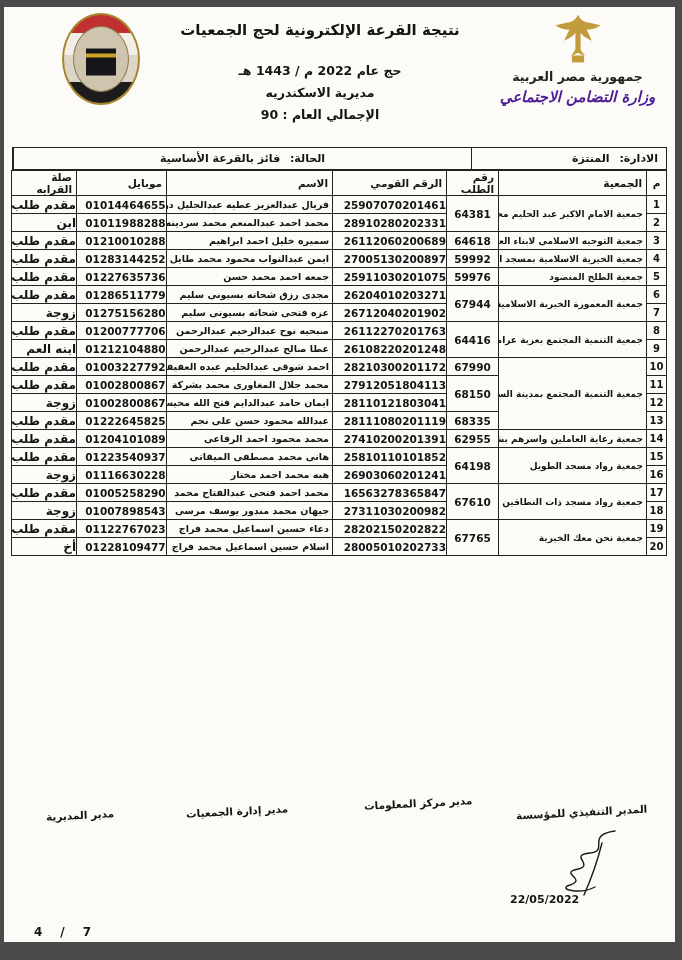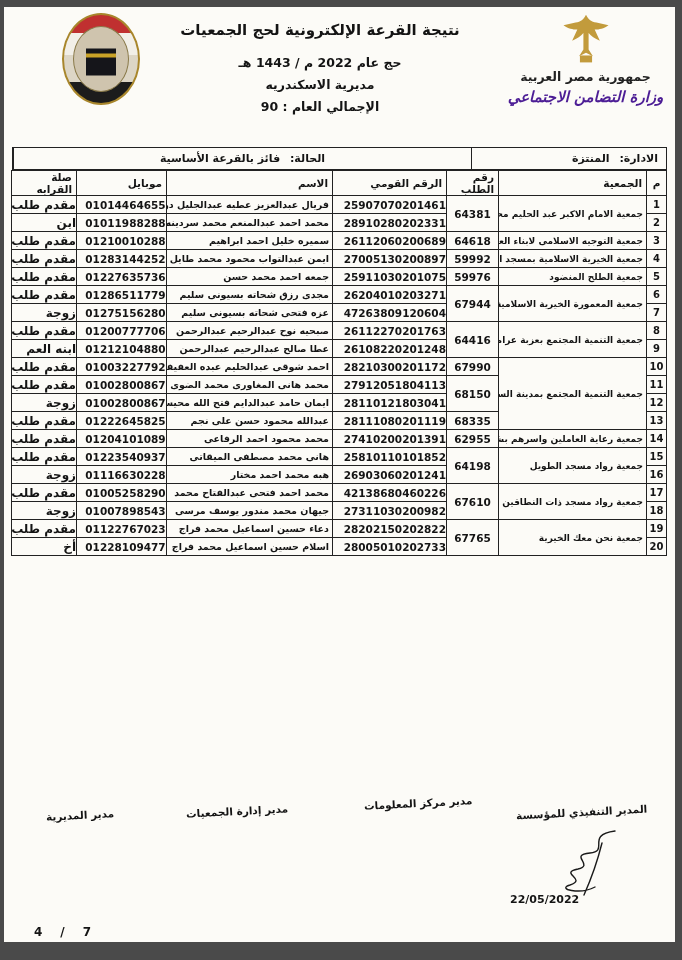--- a/index.html
+++ b/index.html
@@ -11,27 +11,27 @@
     overflow: hidden;
     color: #141414;
   }
   .page {
     position: absolute; top: 7px; left: 4px;
     width: 671px; height: 935px;
     background: #fcfbf7;
   }
 
   
-  .gov { position: absolute; top: 4px; right: 2px; width: 175px; text-align: center; }
+  .gov { position: absolute; top: 4px; right: 10px; width: 175px; text-align: center; }
   .eagle { display: block; margin: 0 auto; }
   .country { font-size: 12.5px; font-weight: 700; letter-spacing: 1px; color: #222; margin-top: 2px; }
   .ministry { font-family: "DejaVu Serif", serif; font-style: italic; font-weight: 700; font-size: 15px; color: #4c1d95; margin-top: 4px; }
 
   .titles { position: absolute; top: 14px; right: 215px; width: 280px; text-align: center; }
-  .t1 { font-size: 15px; font-weight: 700; margin-bottom: 16px; }
+  .t1 { font-size: 15px; font-weight: 700; margin-bottom: 24px; }
   .t2 { font-size: 12.5px; font-weight: 700; margin-bottom: 7px; }
 
   .logo { position: absolute; top: 6px; left: 58px; width: 78px; height: 95px; }
   .logo-ring {
     width: 78px; height: 92px; border-radius: 50%;
     border: 2px solid #a8862c;
     background: linear-gradient(to bottom, #c03030 0 20%, #f2efe8 20% 45%, #ddd6c6 45% 76%, #1c1c1c 76% 100%);
     position: relative;
   }
   .logo-inner {
@@ -201,21 +201,21 @@
           <td class="c-num">6</td>
           <td class="c-assoc" rowspan="2">جمعية المعمورة الخيرية الاسلامية</td>
           <td class="c-req" rowspan="2">67944</td>
           <td class="c-nid">26204010203271</td>
           <td class="c-name">مجدى رزق شحاته بسيونى سليم</td>
           <td class="c-mob">01286511779</td>
           <td class="c-rel">مقدم طلب</td>
         </tr>
         <tr>
           <td class="c-num">7</td>
-          <td class="c-nid">47263809120604</td>
+          <td class="c-nid">26712040201902</td>
           <td class="c-name">عزه فتحى شحاته بسيونى سليم</td>
           <td class="c-mob">01275156280</td>
           <td class="c-rel">زوجة</td>
         </tr>
         <tr>
           <td class="c-num">8</td>
           <td class="c-assoc" rowspan="2">جمعية التنمية المجتمع بعزبة عرامة</td>
           <td class="c-req" rowspan="2">64416</td>
           <td class="c-nid">26112270201763</td>
           <td class="c-name">صبحيه نوح عبدالرحيم عبدالرحمن</td>
@@ -235,21 +235,21 @@
           <td class="c-req">67990</td>
           <td class="c-nid">28210300201172</td>
           <td class="c-name">احمد شوقى عبدالحليم عبده العفيفى</td>
           <td class="c-mob">01003227792</td>
           <td class="c-rel">مقدم طلب</td>
         </tr>
         <tr>
           <td class="c-num">11</td>
           <td class="c-req" rowspan="2">68150</td>
           <td class="c-nid">27912051804113</td>
-          <td class="c-name">محمد هانى المغاورى محمد الضوى</td>
+          <td class="c-name">محمد جلال المغاورى محمد بشركة</td>
           <td class="c-mob">01002800867</td>
           <td class="c-rel">مقدم طلب</td>
         </tr>
         <tr>
           <td class="c-num">12</td>
           <td class="c-nid">28110121803041</td>
           <td class="c-name">ايمان حامد عبدالدايم فتح الله محيسن</td>
           <td class="c-mob">01002800867</td>
           <td class="c-rel">زوجة</td>
         </tr>
@@ -283,21 +283,21 @@
           <td class="c-num">16</td>
           <td class="c-nid">26903060201241</td>
           <td class="c-name">هبه محمد احمد مختار</td>
           <td class="c-mob">01116630228</td>
           <td class="c-rel">زوجة</td>
         </tr>
         <tr>
           <td class="c-num">17</td>
           <td class="c-assoc" rowspan="2">جمعية رواد مسجد ذات النطاقين للتنمية</td>
           <td class="c-req" rowspan="2">67610</td>
-          <td class="c-nid">42138680460226</td>
+          <td class="c-nid">16563278365847</td>
           <td class="c-name">محمد احمد فتحى عبدالفتاح محمد</td>
           <td class="c-mob">01005258290</td>
           <td class="c-rel">مقدم طلب</td>
         </tr>
         <tr>
           <td class="c-num">18</td>
           <td class="c-nid">27311030200982</td>
           <td class="c-name">جيهان محمد مندور يوسف مرسى</td>
           <td class="c-mob">01007898543</td>
           <td class="c-rel">زوجة</td>

